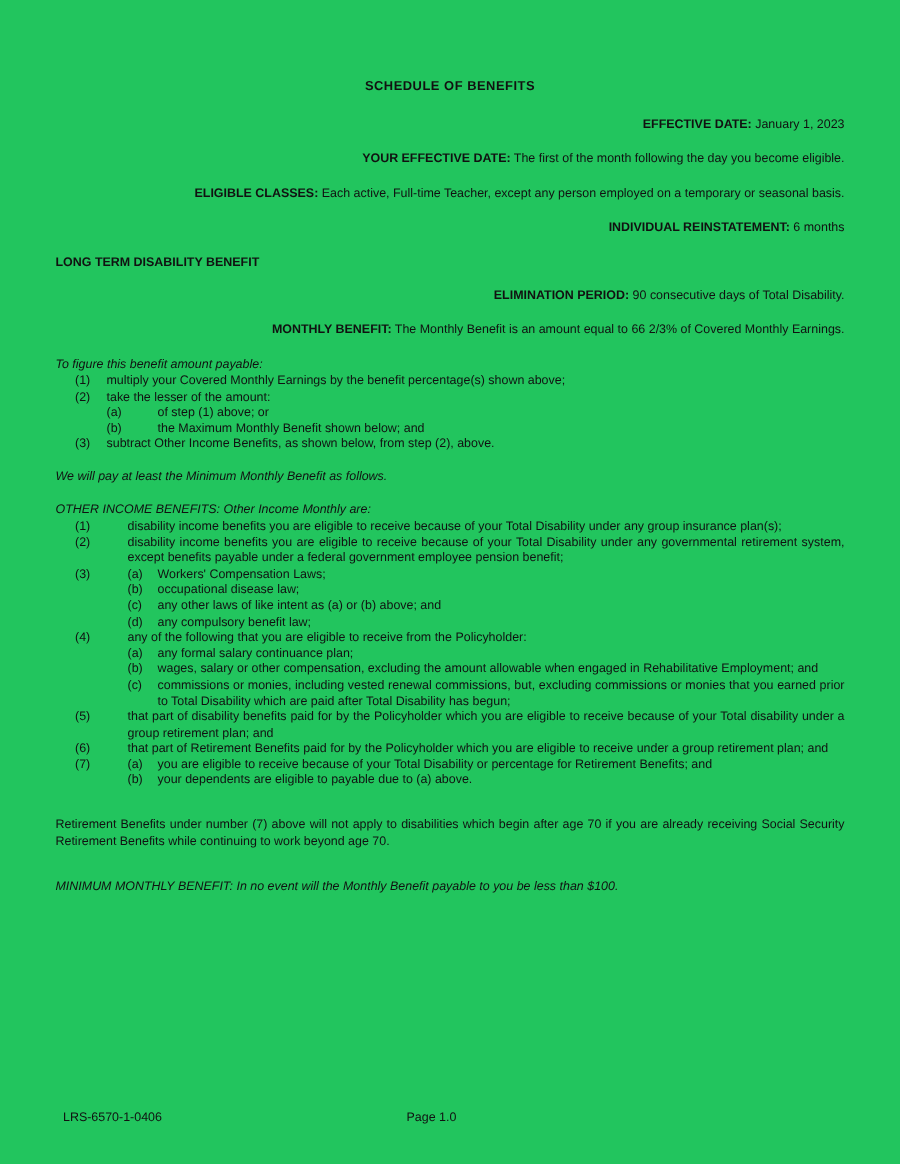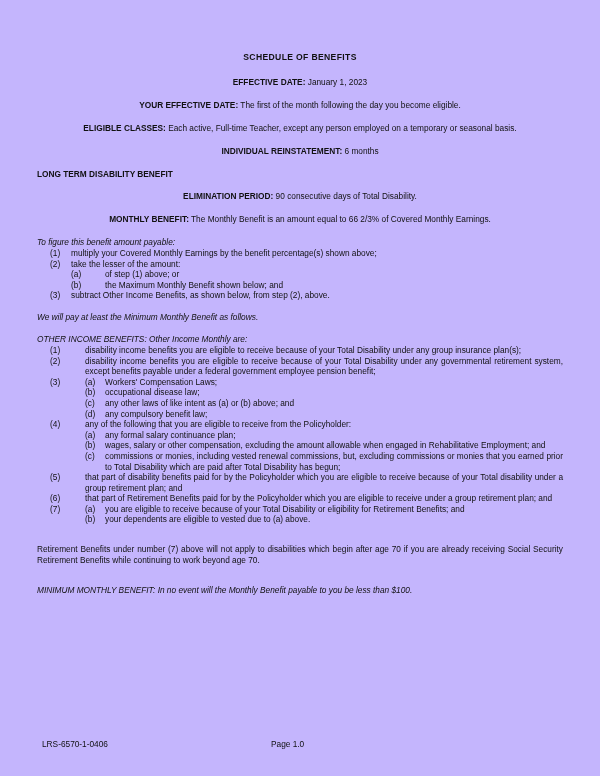--- a/index.html
+++ b/index.html
@@ -8,21 +8,21 @@
     background: #ffffff;
   }
   body {
     font-family: "Liberation Sans", sans-serif;
     color: #111111;
   }
   .page {
     position: relative;
     width: 600px;
     height: 776px;
-    background: #c4b5fd;
+    background: #22c55e;
     box-sizing: border-box;
     padding: 16px;
     overflow: hidden;
   }
   .content {
     position: absolute;
     left: 37px;
     top: 52px;
     width: 526px;
   }
@@ -30,21 +30,21 @@
     text-align: center;
     font-size: 8.6px;
     font-weight: bold;
     letter-spacing: 0.35px;
     margin: 0 0 15px 0;
   }
   .field-line {
     font-size: 8.3px;
     line-height: 11px;
     margin: 0 0 12px 0;
-    text-align: center;
+    text-align: right;
   }
   .field-line .lbl {
     font-weight: bold;
   }
   .section-head {
     font-size: 8.3px;
     font-weight: bold;
     margin: 0 0 12px 0;
     display: block;
   }
@@ -306,25 +306,25 @@
       <li>
         <span class="mk">(6)</span>
         <span>that part of Retirement Benefits paid for by the Policyholder which you are eligible to receive under a group retirement plan; and</span>
       </li>
 
       <li>
         <span class="mk">(7)</span>
         <ul class="list-s">
           <li>
             <span class="mk">(a)</span>
-            <span>you are eligible to receive because of your Total Disability or eligibility for Retirement Benefits; and</span>
+            <span>you are eligible to receive because of your Total Disability or percentage for Retirement Benefits; and</span>
           </li>
           <li>
             <span class="mk">(b)</span>
-            <span>your dependents are eligible to vested due to (a) above.</span>
+            <span>your dependents are eligible to payable due to (a) above.</span>
           </li>
         </ul>
       </li>
 
     </ul>
 
     <div class="spacer-11"></div>
 
 
     <div class="spacer-8"></div>

